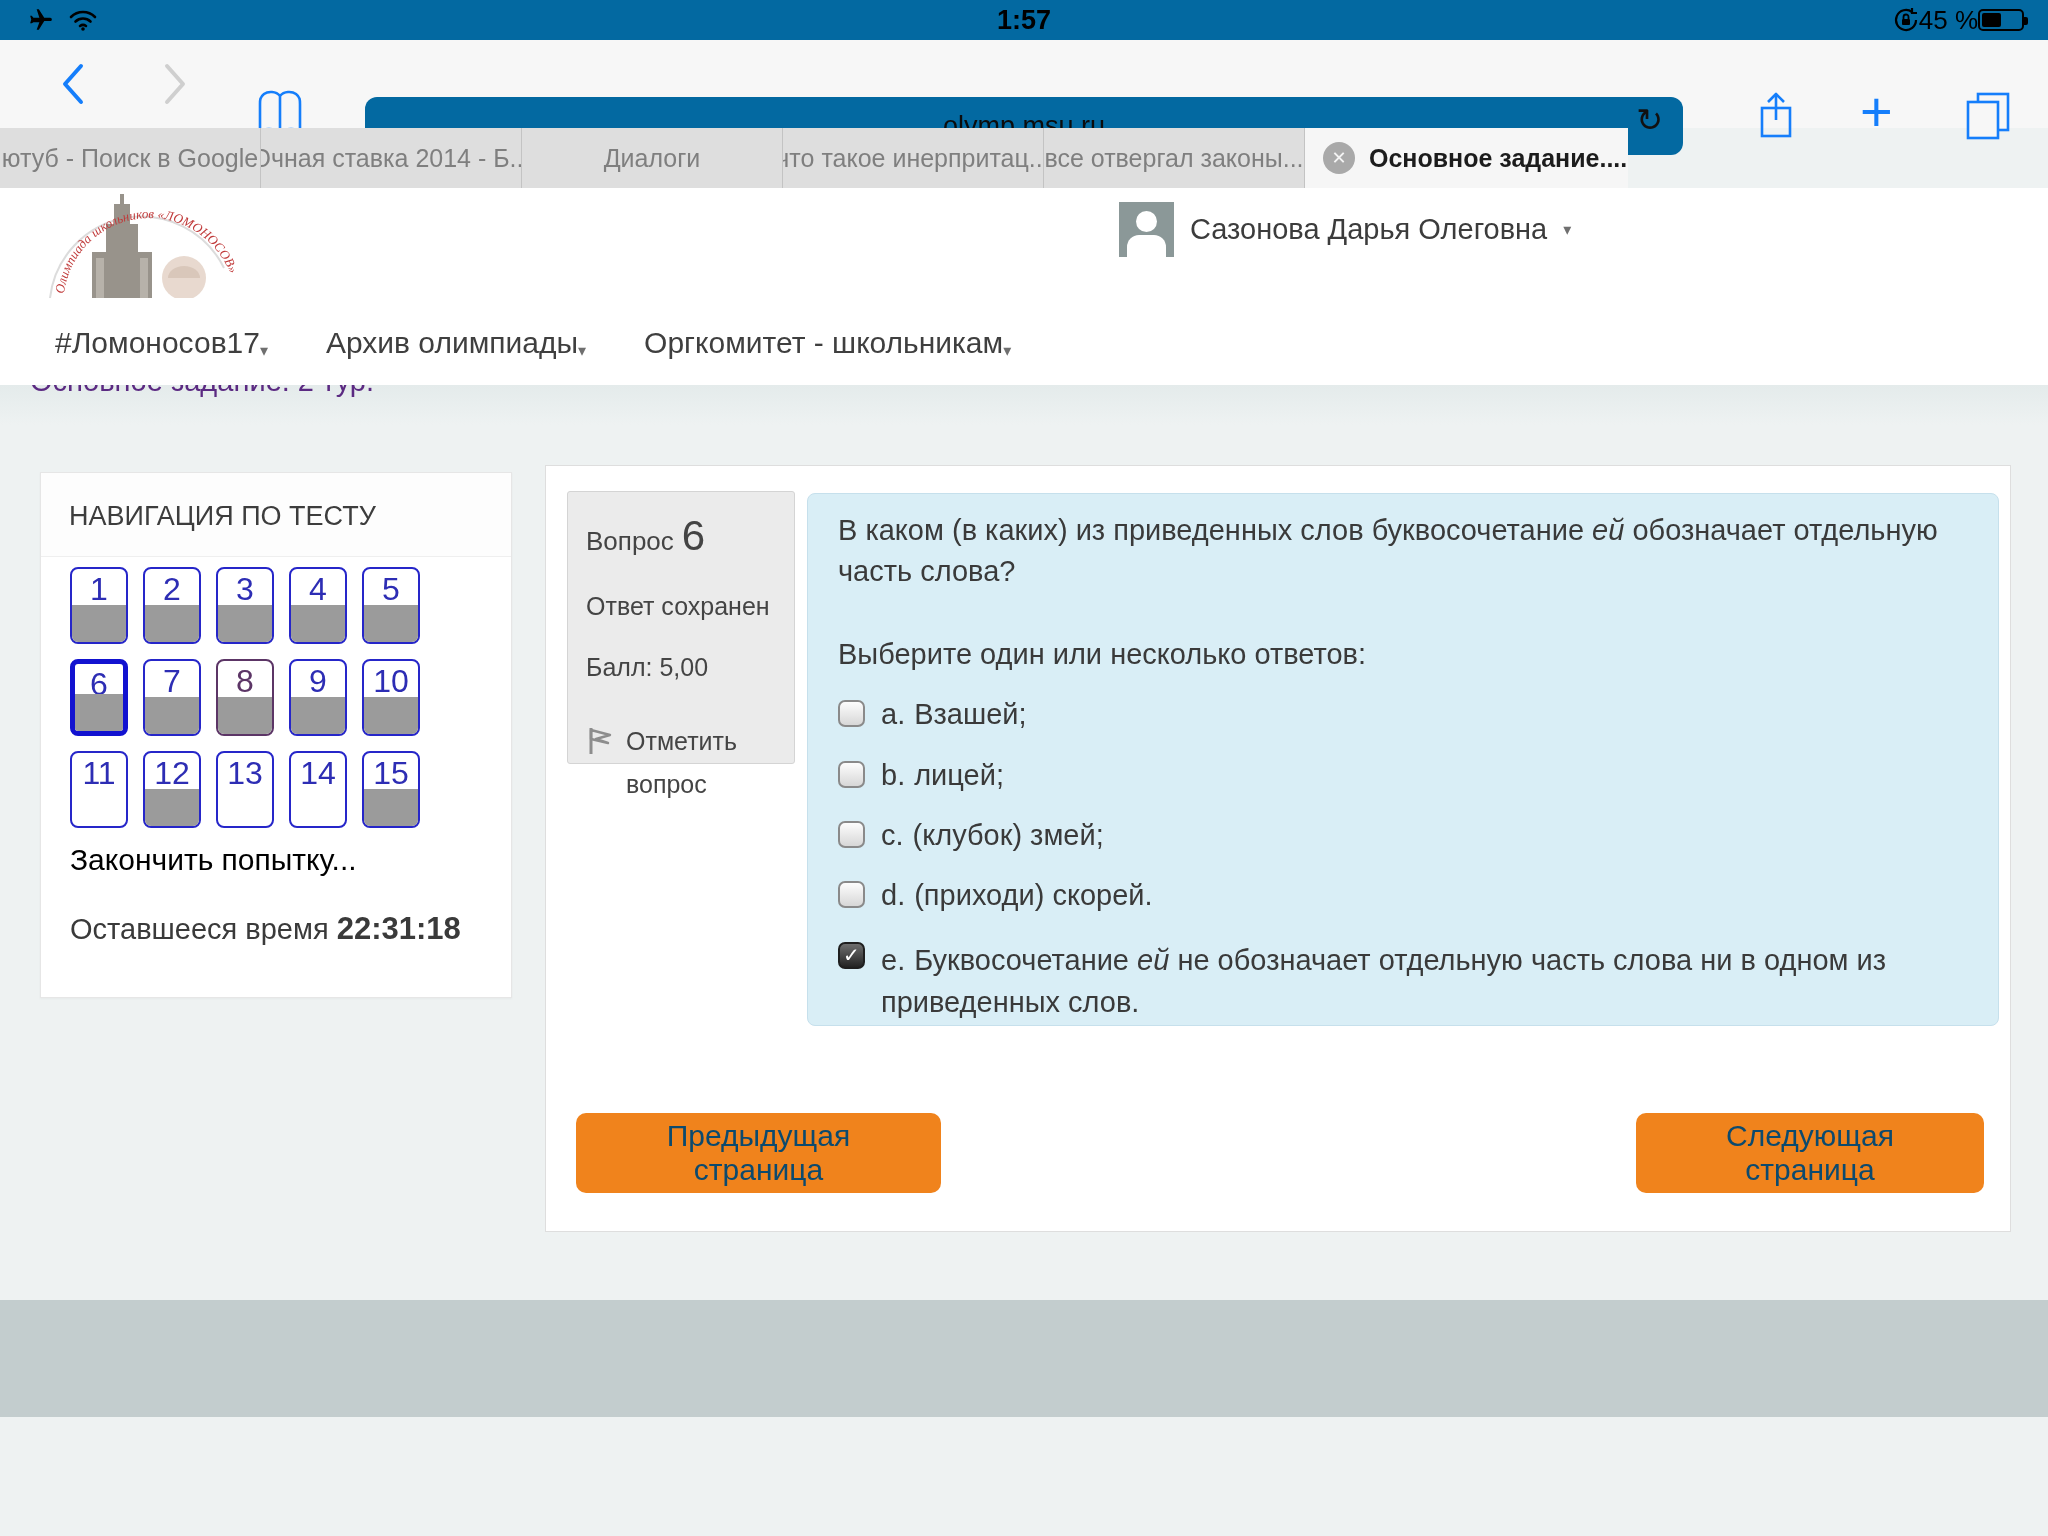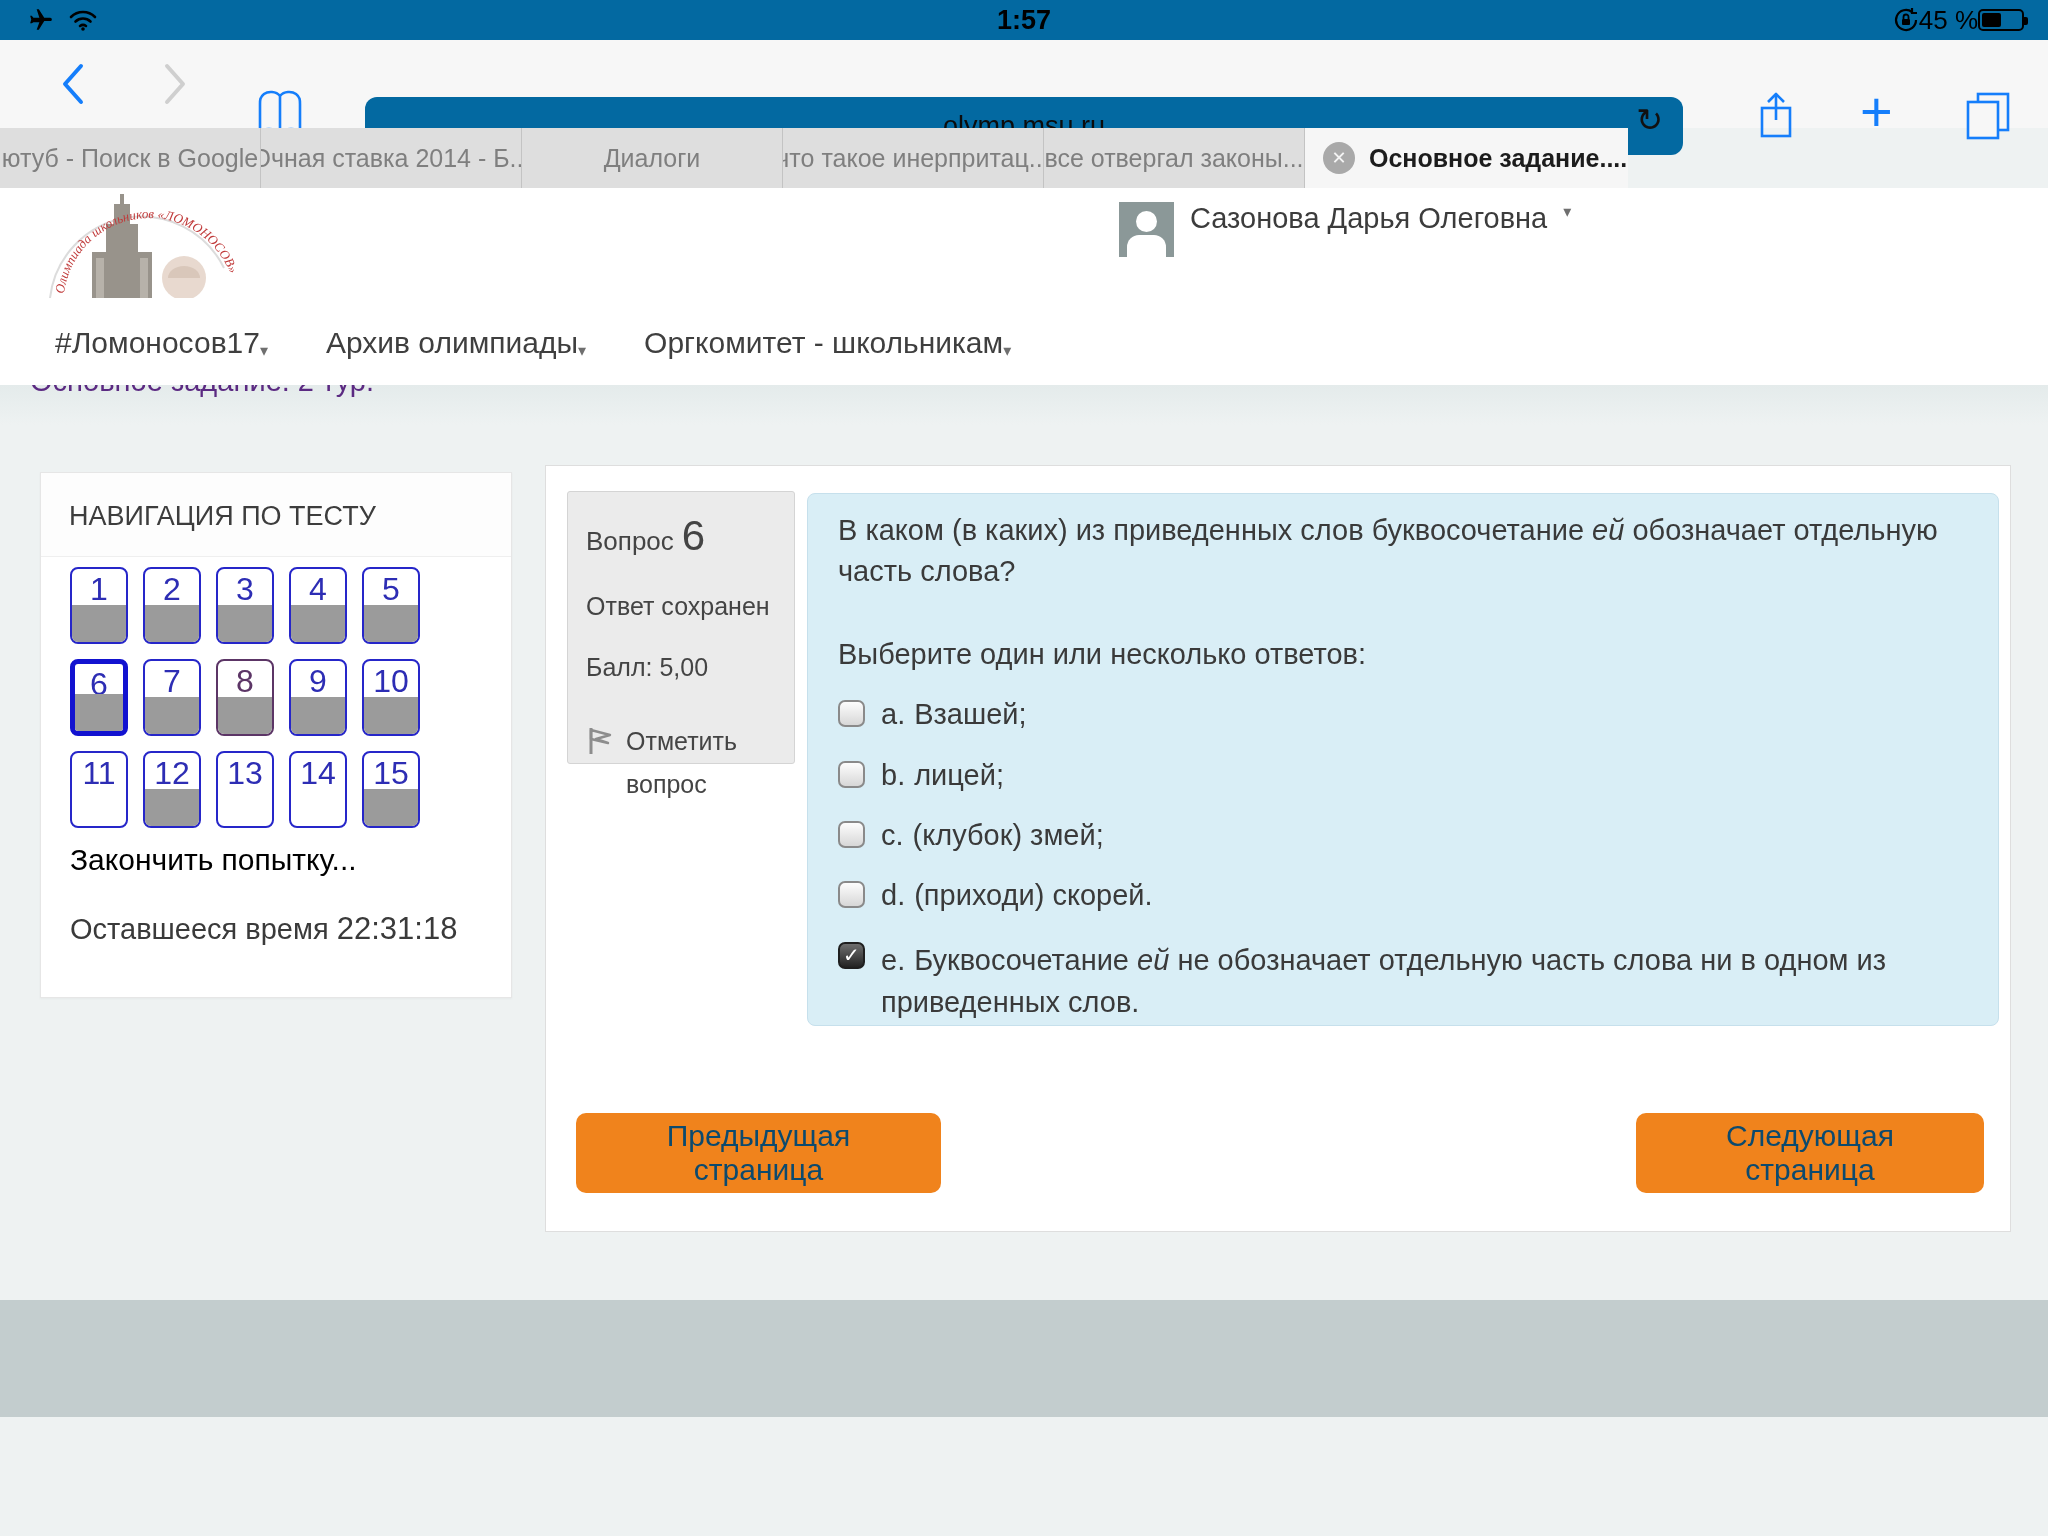--- a/index.html
+++ b/index.html
@@ -30,21 +30,21 @@
   .tab { flex:0 0 261px; height:60px; display:flex; align-items:center; justify-content:center;
     font-size:25px; color:#7f7f7f; border-right:1px solid #c3c3c3; overflow:hidden; white-space:nowrap; background:#dedede; }
   .tab.active { flex:1 1 auto; background:#f6f6f6; color:#1c1c1c; font-weight:700; justify-content:flex-start;
     padding-left:18px; border-right:none; gap:14px; }
   .tab-close { width:32px; height:32px; border-radius:50%; background:#a9a9a9; color:#f4f4f4; font-size:18px;
     display:flex; align-items:center; justify-content:center; flex:0 0 auto; }
 
   
   .site-header { position:absolute; left:0; top:188px; width:2048px; height:197px; background:#fff; z-index:3; }
   .logo { position:absolute; left:36px; top:6px; width:220px; height:104px; }
-  .user-box { position:absolute; left:1108px; top:14px; display:flex; gap:16px;padding-left:11px; }
+  .user-box { position:absolute; left:1108px; top:14px; display:flex; align-items:center; gap:16px;padding-left:11px; }
   .avatar { width:55px; height:55px; background:#8b9898; position:relative; overflow:hidden; }
   .avatar .head { position:absolute; left:17px; top:9px; width:21px; height:21px; background:#fff; border-radius:50%; }
   .avatar .body { position:absolute; left:8px; top:33px; width:39px; height:26px; background:#fff; border-radius:12px 12px 0 0; }
   .user-name { font-size:29px; color:#3c3c3c; }
   .caret { color:#6f6f6f; font-size:16px; }
   .site-menu { position:absolute; left:55px; top:138px; display:flex; gap:58px; }
   .menu-item { font-size:30px; color:#3f3f3f; display:flex; align-items:flex-end; }
 
   
   .content { position:absolute; left:0; top:385px; width:2048px; height:915px;
@@ -59,21 +59,21 @@
   .qgrid { position:absolute; left:29px; top:94px; width:420px; }
   .qrow { display:flex; gap:15px; margin-bottom:15px; }
   .qbox { width:58px; height:77px; border:2px solid #2626c9; border-radius:8px; background:#fff; position:relative; overflow:hidden; }
   .qbox .qnum { display:block; text-align:center; font-size:32px; color:#2d2db4; line-height:40px; }
   .qbox .qfill { position:absolute; left:0; right:0; bottom:0; height:37px; background:#9b9b9b; }
   .qbox.current { border:5px solid #1212d0; }
   .qbox.visited { border-color:#5c3566; }
   .qbox.visited .qnum { color:#5c3566; }
   .finish-link { position:absolute; left:29px; top:370px; font-size:30px; color:#000000; text-decoration:none; }
   .time-left { position:absolute; left:29px; top:438px; font-size:29px; color:#3a3a3a; }
-  .time-left b { font-size:31px; font-weight:400; }
+  .time-left b { font-size:31px; font-weight:700; }
 
   
   .main-panel { position:absolute; left:545px; top:80px; width:1466px; height:767px; background:#fff; border:1px solid #dedede; }
   .qinfo { position:absolute; left:21px; top:25px; width:228px; height:273px; background:#ebebeb;
     border:1px solid #d4d4d4; border-radius:3px; padding:20px 18px; color:#444; }
   .qinfo .qi-label { font-size:26px; }
   .qinfo .qi-num { font-size:42px; margin-left:8px; }
   .qi-row { font-size:25px; margin-top:32px; }
   .qi-flag { display:flex; align-items:flex-start; gap:12px; margin-top:38px; font-size:25px; flex-wrap:wrap; line-height:1.7; }
 

